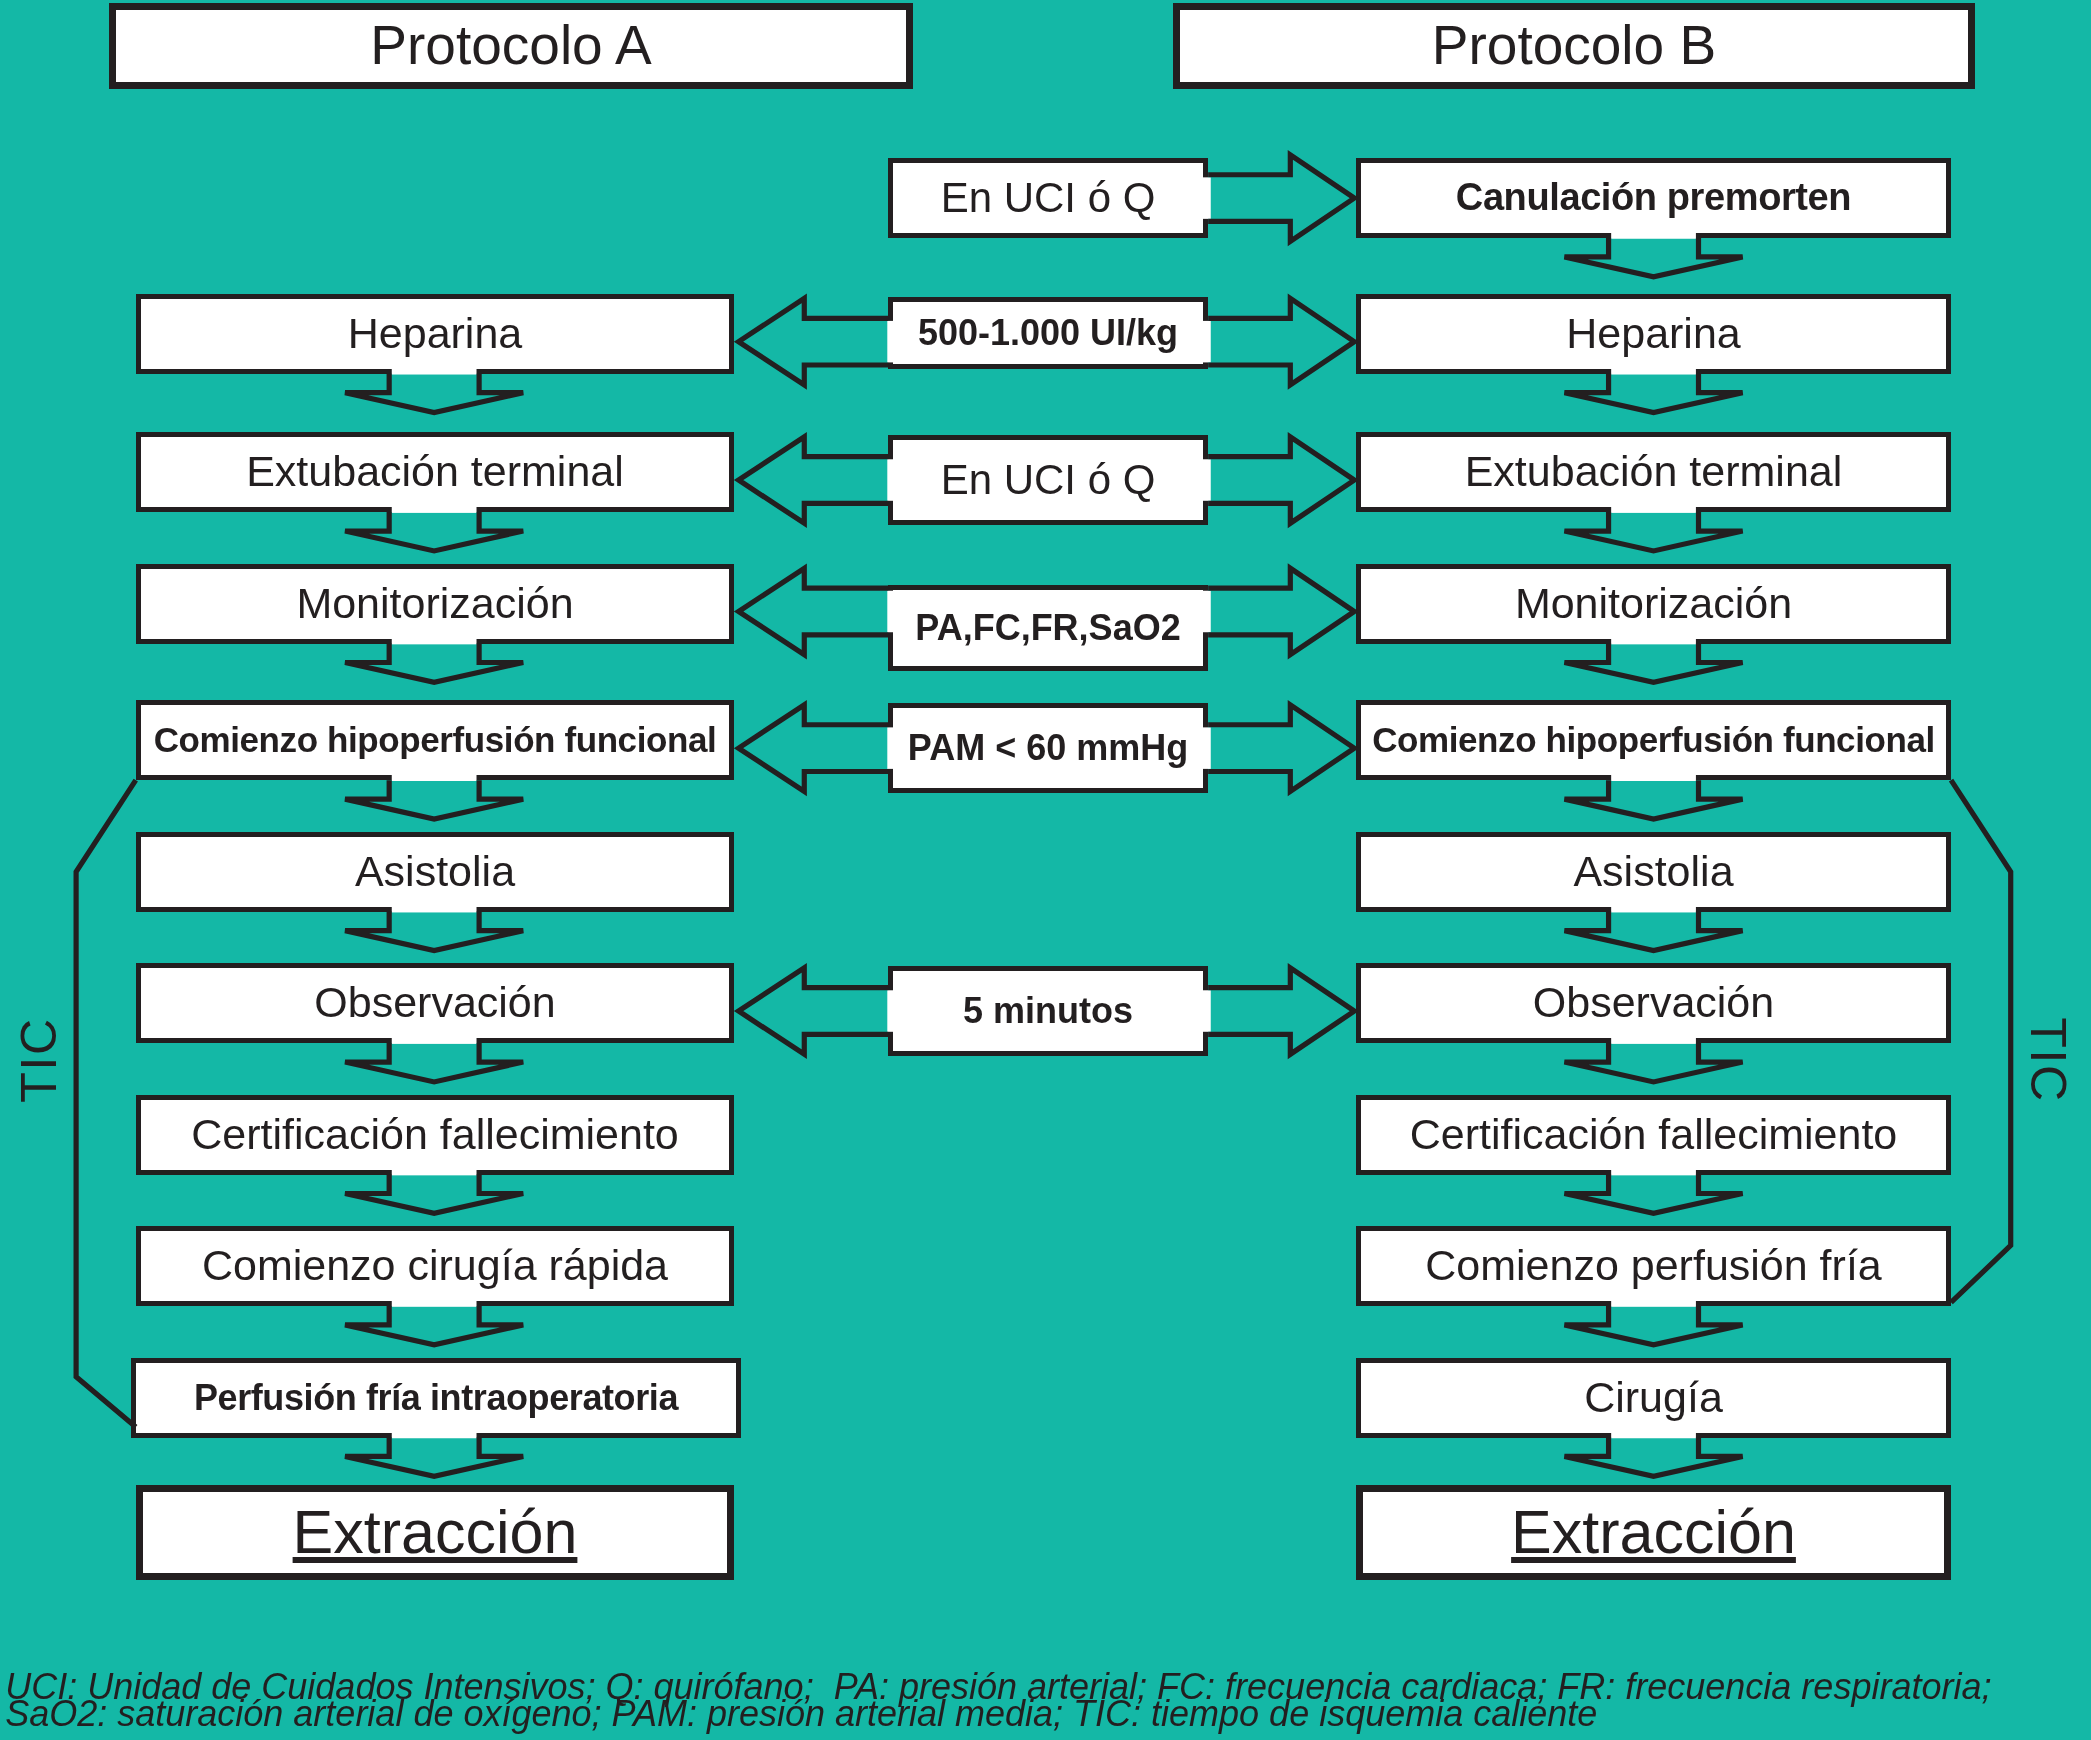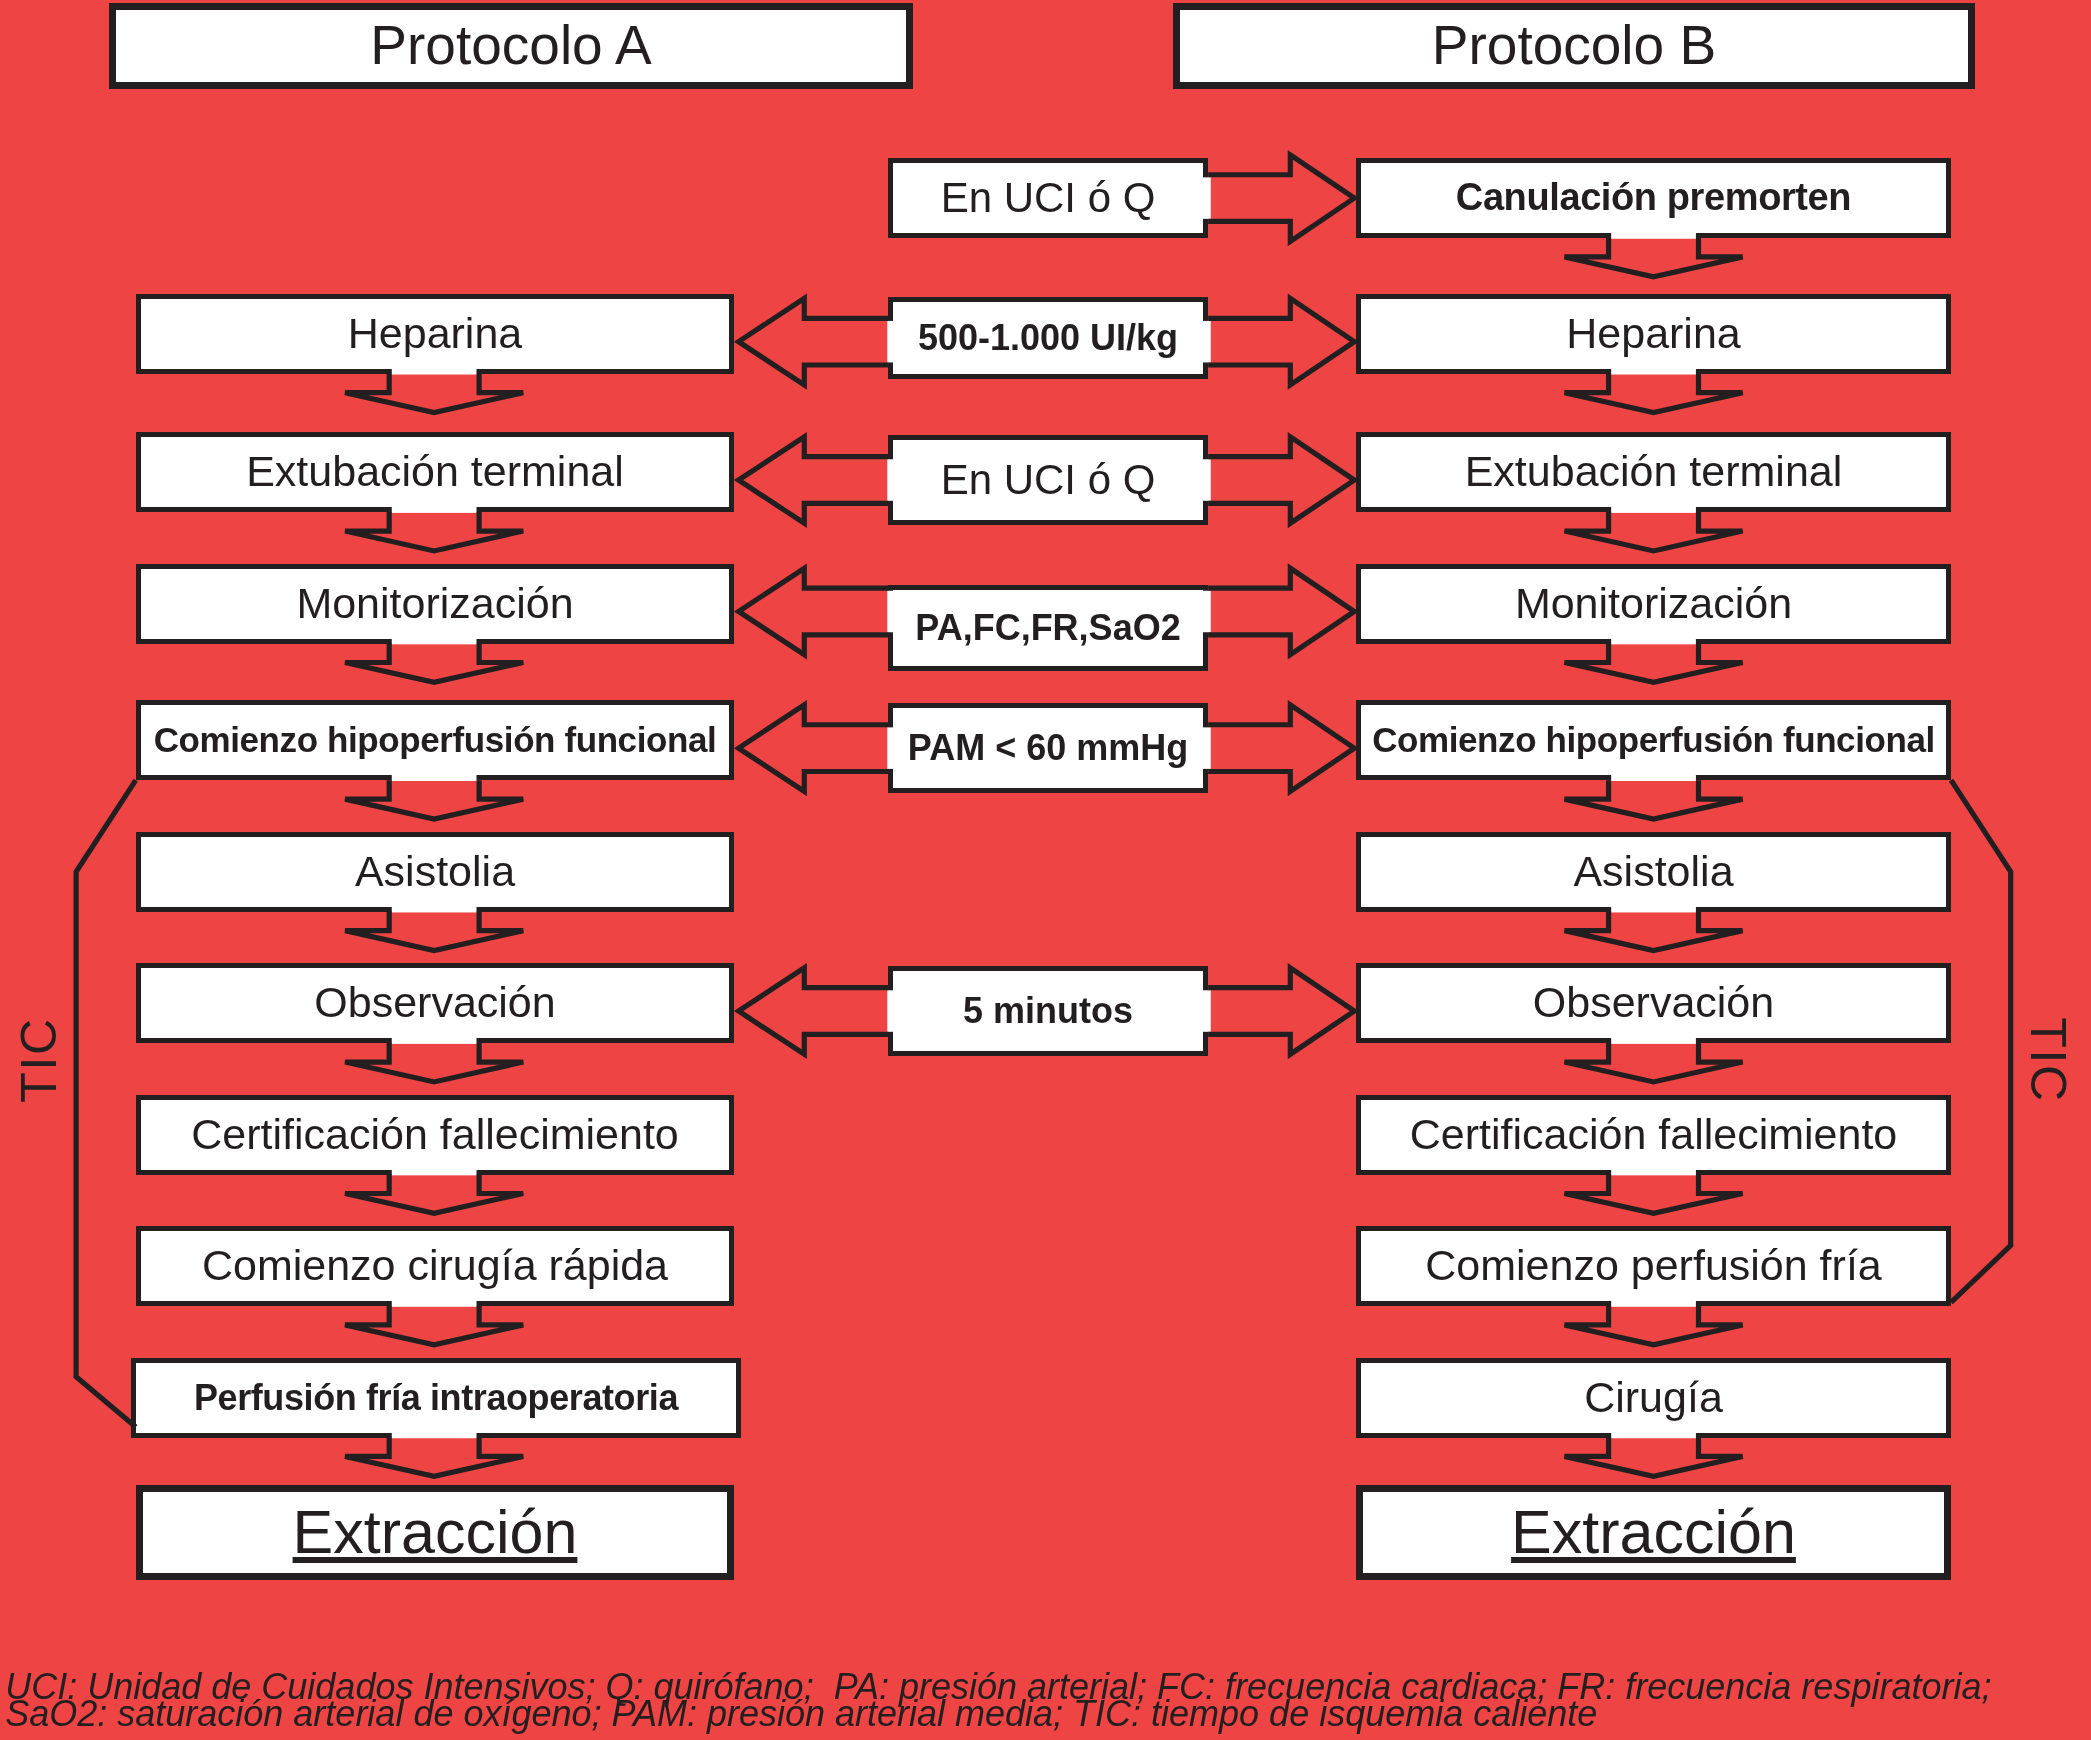--- a/index.html
+++ b/index.html
@@ -1,17 +1,17 @@
 <!DOCTYPE html>
 <html style="font-size:14px"><head>
 <meta charset="utf-8">
 <style>
   html,body{margin:0;padding:0;background:#ffffff;}
   #canvas{
-    position:relative;width:2092px;height:1741px;background:#ef4444;
+    position:relative;width:2092px;height:1741px;background:#14b8a6;
     font-family:"Liberation Sans", sans-serif;color:#231f20;overflow:hidden;
   }
   .box{
     position:absolute;box-sizing:border-box;background:#ffffff;
     border:5.2px solid #231f20;display:flex;align-items:center;justify-content:center;
     text-align:center;white-space:nowrap;z-index:1;line-height:1.05;
   }
   .thick{border-width:7.8px;}
   .f-header{font-size:55px;}
   .f-step{font-size:43px;}
@@ -33,21 +33,21 @@
 </style>
 </head>
 <body>
 
 <div id="canvas">
 
   <div class="box thick f-header" style="left:109px;top:2.6px;width:804px;height:86px;">Protocolo A</div>
   <div class="box thick f-header" style="left:1173px;top:2.6px;width:802px;height:86px;">Protocolo B</div>
 
   <div class="box f-mid" style="left:888px;top:158px;width:320px;height:80px;">En UCI ó Q</div>
-  <div class="box f-mid-bold" style="left:888px;top:297px;width:320px;height:82px;">500-1.000 UI/kg</div>
+  <div class="box f-mid-bold" style="left:888px;top:297px;width:320px;height:72px;">500-1.000 UI/kg</div>
   <div class="box f-mid" style="left:888px;top:435px;width:320px;height:90px;">En UCI ó Q</div>
   <div class="box f-mid-bold" style="left:888px;top:574px;width:320px;height:86px;margin-top:11px;">PA,FC,FR,SaO2</div>
   <div class="box f-mid-bold" style="left:888px;top:703px;width:320px;height:90px;">PAM &lt; 60 mmHg</div>
   <div class="box f-mid-bold" style="left:888px;top:966px;width:320px;height:90px;">5 minutos</div>
 
   <div class="box f-step" style="left:136px;top:294px;width:598px;height:80px;">Heparina</div>
   <div class="box f-step" style="left:136px;top:432px;width:598px;height:80px;">Extubación terminal</div>
   <div class="box f-step" style="left:136px;top:564px;width:598px;height:80px;">Monitorización</div>
   <div class="box f-step-bold-long" style="left:136px;top:700px;width:598px;height:80px;">Comienzo hipoperfusión funcional</div>
   <div class="box f-step" style="left:136px;top:832px;width:598px;height:80px;">Asistolia</div>

